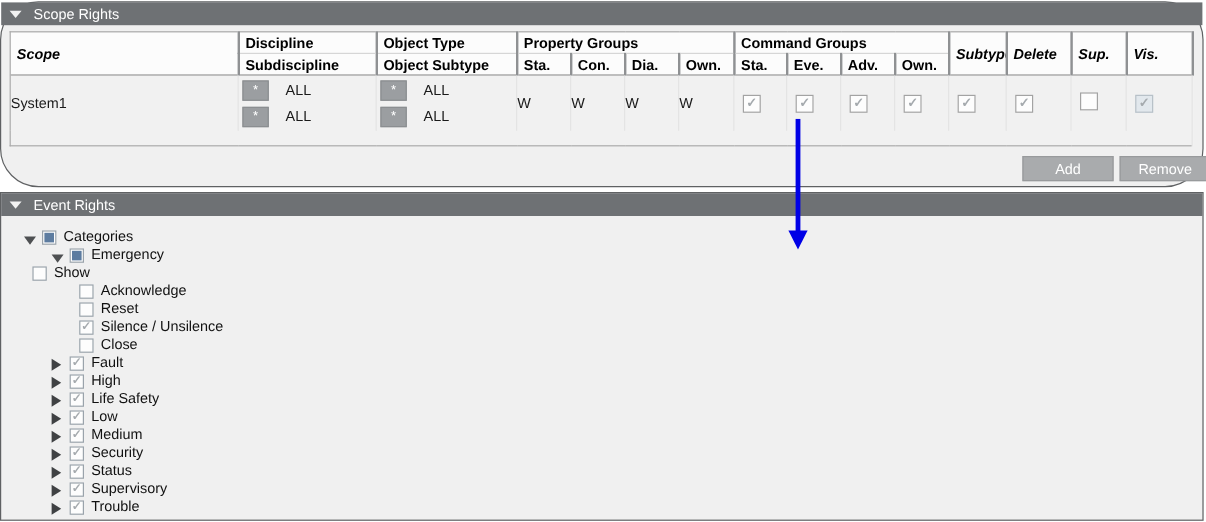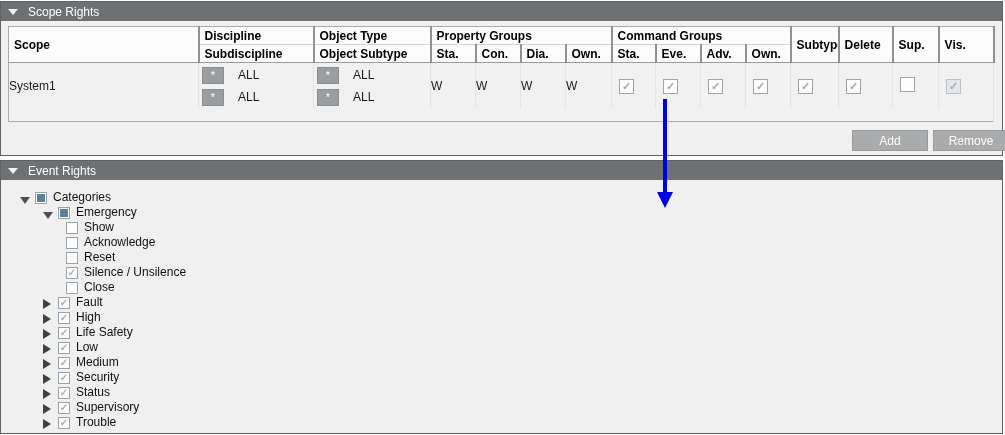--- a/index.html
+++ b/index.html
@@ -2,41 +2,41 @@
 <html><head>
 <meta charset="utf-8">
 <style>
   html,body{margin:0;padding:0;}
   body{
     width:1005px;height:435px;position:relative;background:#ffffff;
     font-family:"Liberation Sans", sans-serif;font-size:12px;color:#1a1a1a;
     overflow:hidden;
   }
   .panel{position:absolute;left:0;width:1003px;border:1px solid #5f6163;background:#f0f0f0;box-sizing:border-box;}
-  #scope-panel{top:1px;height:155px;}
+  #scope-panel{top:1px;height:155px;border-radius:32px;}
   #event-panel{top:160px;height:274px;}
   .panel-header{height:19px;background:#6e7174;color:#ffffff;display:flex;align-items:center;padding-left:7px;}
   .tri-down-white{width:0;height:0;border-left:5px solid transparent;border-right:5px solid transparent;border-top:6px solid #f2f2f2;margin-right:10px;}
   .panel-title{font-size:12px;}
 
   
   table.rights{
     position:absolute;left:7px;top:24px;width:985px;
     border-collapse:collapse;table-layout:fixed;background:#f1f1f1;
     border:1px solid #ababab;font-size:12px;
   }
   table.rights td{padding:0;overflow:hidden;white-space:nowrap;}
   tr.h1 td,tr.h2 td{
     background:#fcfcfc;font-weight:bold;height:17px;
     padding-left:5px;border-right:2px solid #8f9193;color:#000;
   }
   tr.h1 td.split{border-bottom:1px solid #d6d6d6;}
   tr.h1 td.span2{vertical-align:middle;}
   tr.h2 td{border-bottom:1px solid #9c9c9c;}
-  tr.h1 td.span2{border-bottom:1px solid #9c9c9c;}
+  tr.h1 td.span2{border-bottom:1px solid #9c9c9c;font-style:italic;}
   tr.body td{height:46px;background:#f1f1f1;border-right:1px solid #e4e4e4;vertical-align:middle;}
   tr.filler td{height:12px;background:#f1f1f1;border-right:1px solid #e4e4e4;}
   td.scope-cell{padding-left:6px;}
   td.wcell{padding-left:12px;}
   .all-pair{display:flex;flex-direction:column;gap:3px;padding-left:3px;}
   .all-line{display:flex;align-items:center;height:19px;}
   .star-btn{
     width:22px;height:17px;background:#9b9ea1;border:1px solid #8b8e91;
     color:#ffffff;font-size:11px;line-height:15px;text-align:center;
     display:inline-block;box-sizing:border-box;
@@ -189,21 +189,21 @@
         </span>
         <span class="tlabel">Categories</span>
       </div>
       <div class="tree-row" style="padding-left: 42px;">
         <span class="expander expanded"></span>
         <span class="tcb indeterminate">
           <span class="fill"></span>
         </span>
         <span class="tlabel">Emergency</span>
       </div>
-      <div class="tree-row" style="padding-left: 65px;">
+      <div class="tree-row" style="padding-left: 26px;">
         <span class="tcb unchecked"></span>
         <span class="tlabel">Show</span>
       </div>
       <div class="tree-row" style="padding-left: 65px;">
         <span class="tcb unchecked"></span>
         <span class="tlabel">Acknowledge</span>
       </div>
       <div class="tree-row" style="padding-left: 65px;">
         <span class="tcb unchecked"></span>
         <span class="tlabel">Reset</span>

